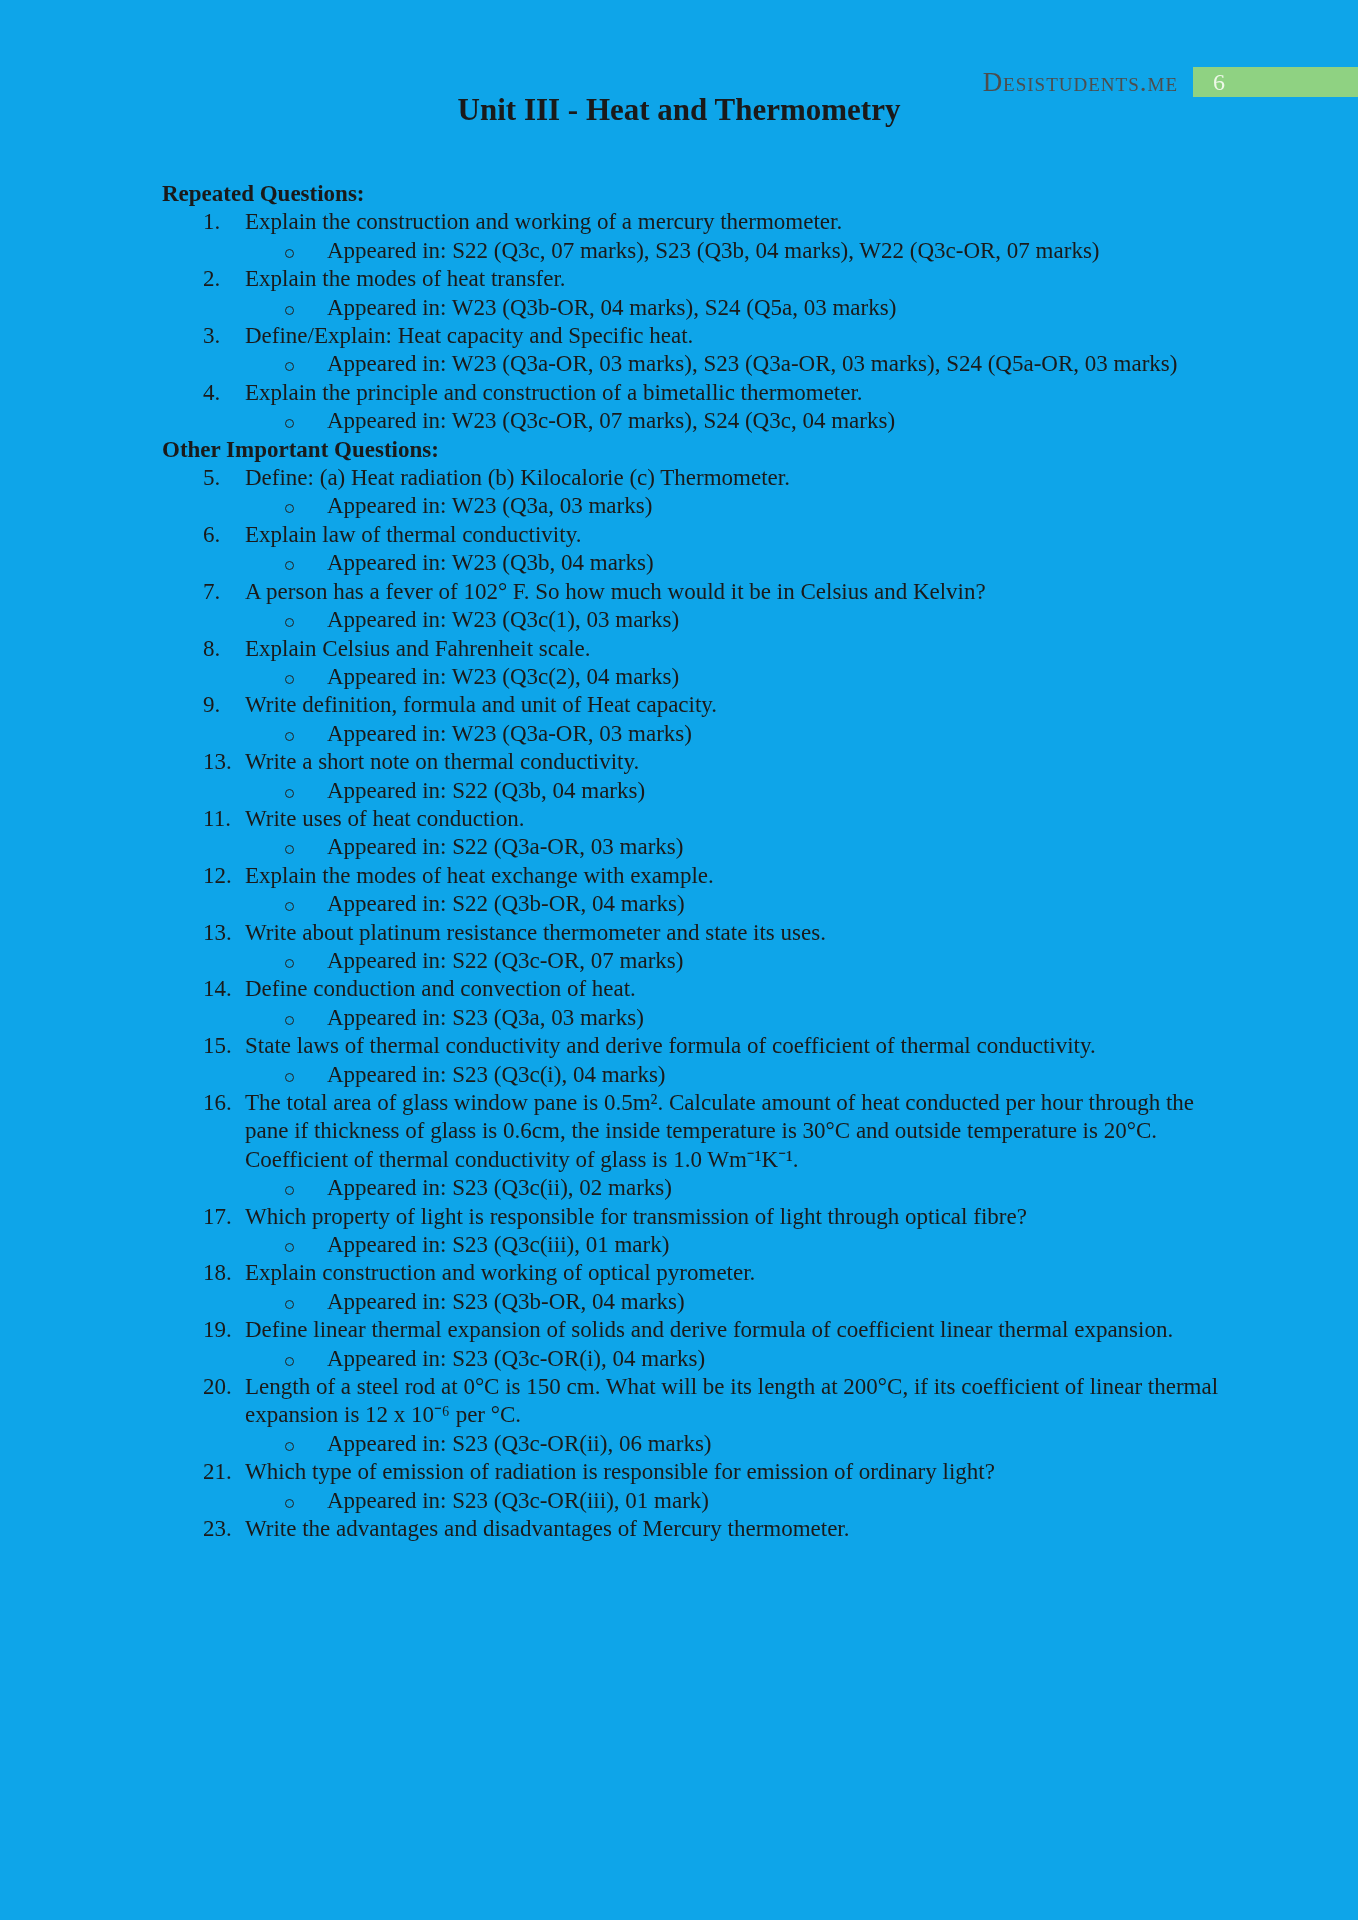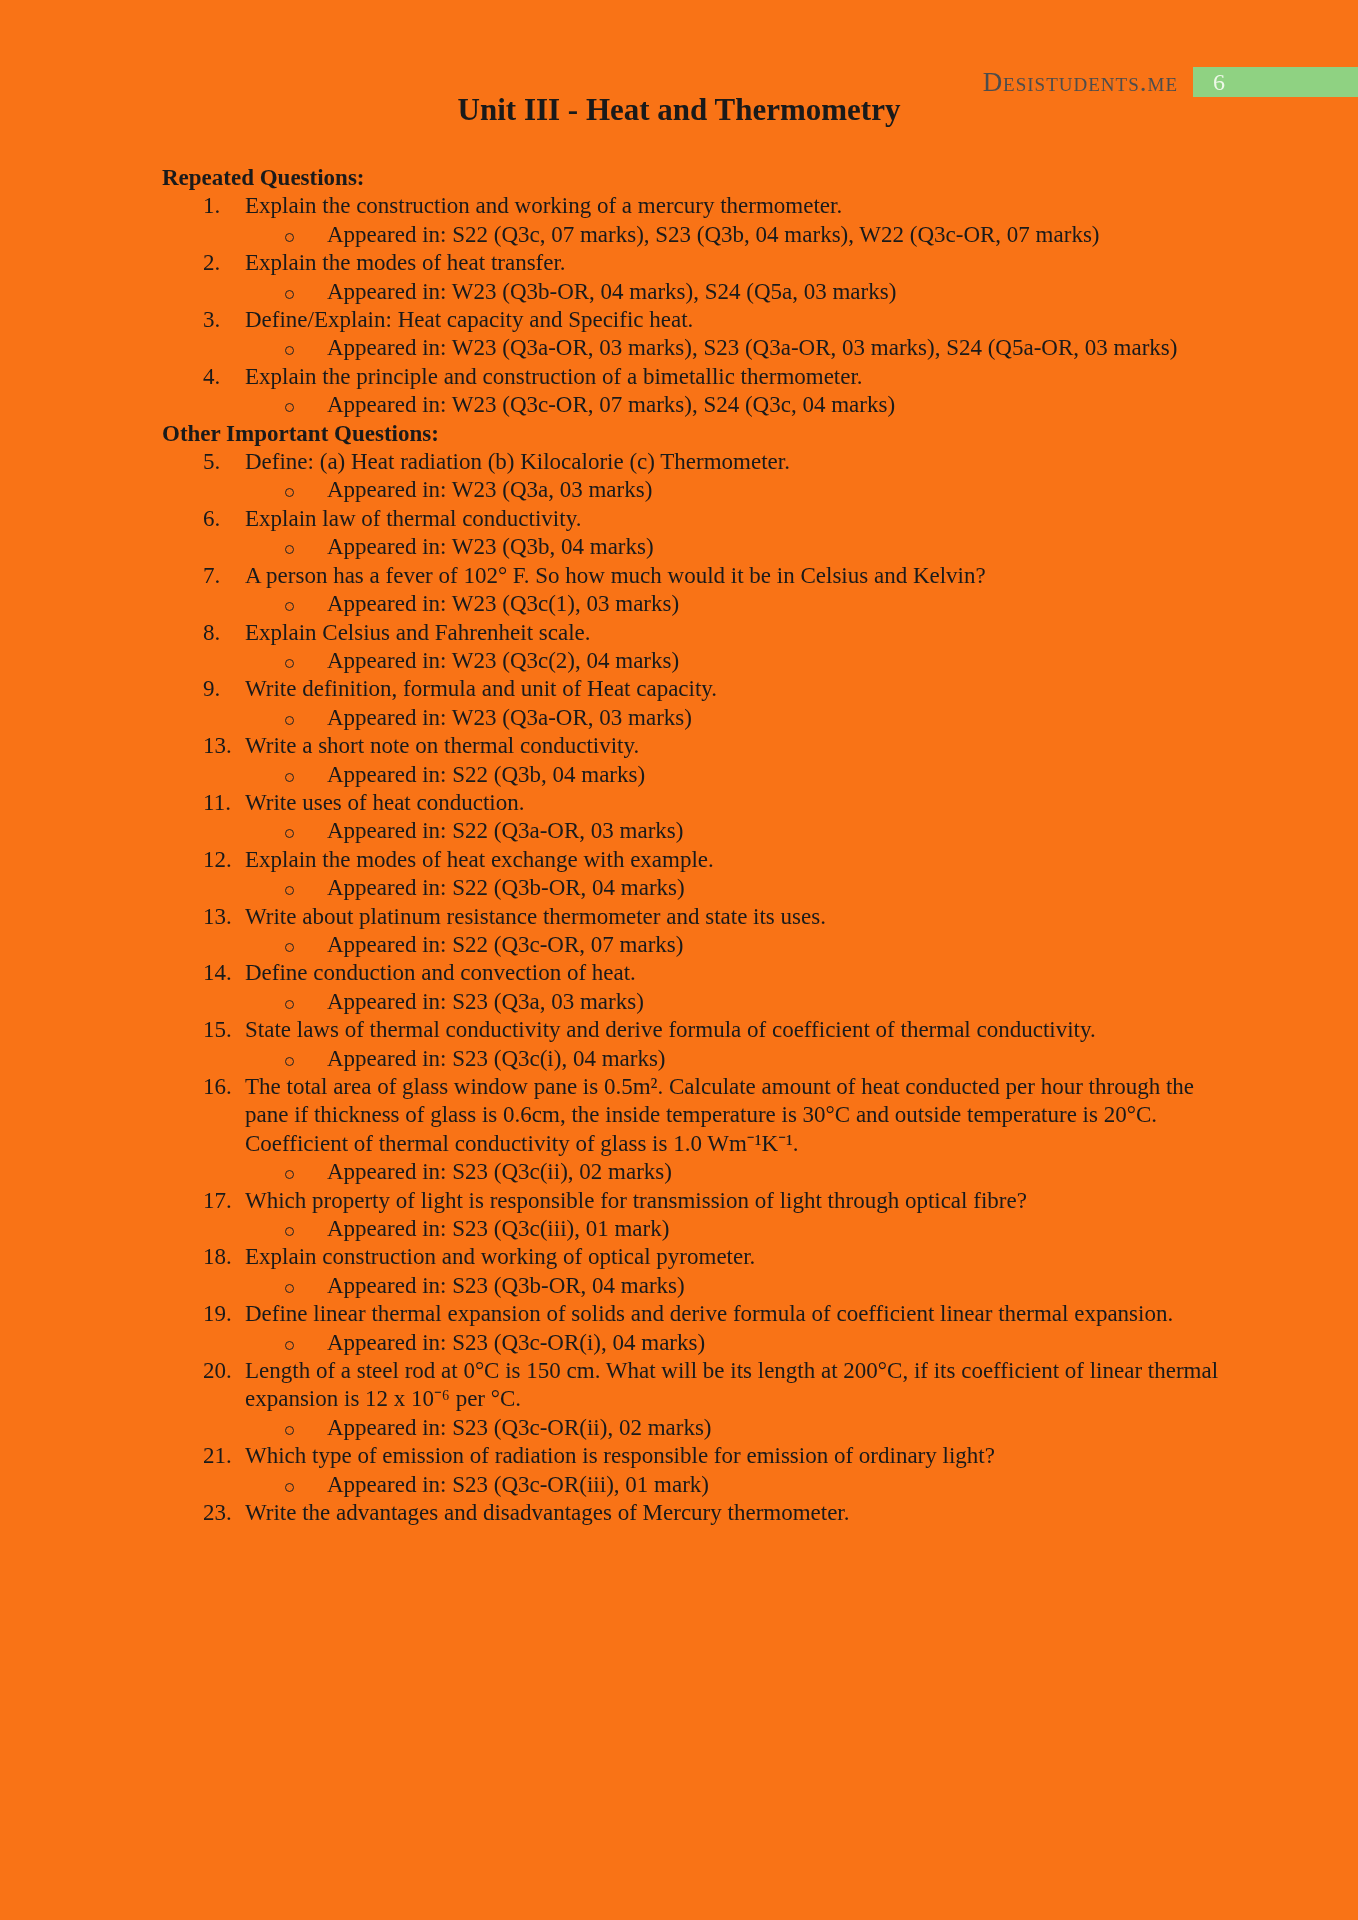--- a/index.html
+++ b/index.html
@@ -7,21 +7,21 @@
     --ink:#1a1a1a;
     --header-ink:#4d4d4d;
     --page-num-ink:#eef8e8;
   }
   html,body{margin:0;padding:0;background:#ffffff;}
   body{
     width:1358px;height:1920px;
     font-family:"Liberation Serif", serif;
     color:var(--ink);
   }
-  .page{position:relative;width:1358px;height:1920px;overflow:hidden;background:#f97316;}
+  .page{position:relative;width:1358px;height:1920px;overflow:hidden;background:#0ea5e9;}
 
   
   .page-header{
     position:absolute;top:64px;right:0;left:0;height:36px;
     display:flex;align-items:center;justify-content:flex-end;
   }
   .site-name{
     font-variant:small-caps;
     font-size:27px;
     letter-spacing:1px;
@@ -47,21 +47,21 @@
     margin:0;
     padding-top:92px;
     text-align:center;
     font-size:31px;
     font-weight:bold;
     line-height:36px;
   }
 
   
   .content{
-    margin-top:36px;
+    margin-top:52px;
     padding-left:162px;
     padding-right:128px;
     font-size:23px;
     line-height:28.4px;
   }
   .section-heading{
     margin:0;
     font-size:23px;
     font-weight:bold;
     line-height:28.4px;
@@ -315,21 +315,21 @@
     </div>
   </li>
 
   <li class="qitem">
     <div class="qline">
       <span class="qnum">20.</span>
       <span class="qtext">Length of a steel rod at 0°C is 150 cm. What will be its length at 200°C, if its coefficient of linear thermal expansion is 12 x 10⁻⁶ per °C.</span>
     </div>
     <div class="appeared-line">
       <span class="bullet-cell"><span class="bullet"></span></span>
-      <span class="appeared-text">Appeared in: S23 (Q3c-OR(ii), 02 marks)</span>
+      <span class="appeared-text">Appeared in: S23 (Q3c-OR(ii), 06 marks)</span>
     </div>
   </li>
 
   <li class="qitem">
     <div class="qline">
       <span class="qnum">21.</span>
       <span class="qtext">Which type of emission of radiation is responsible for emission of ordinary light?</span>
     </div>
     <div class="appeared-line">
       <span class="bullet-cell"><span class="bullet"></span></span>

